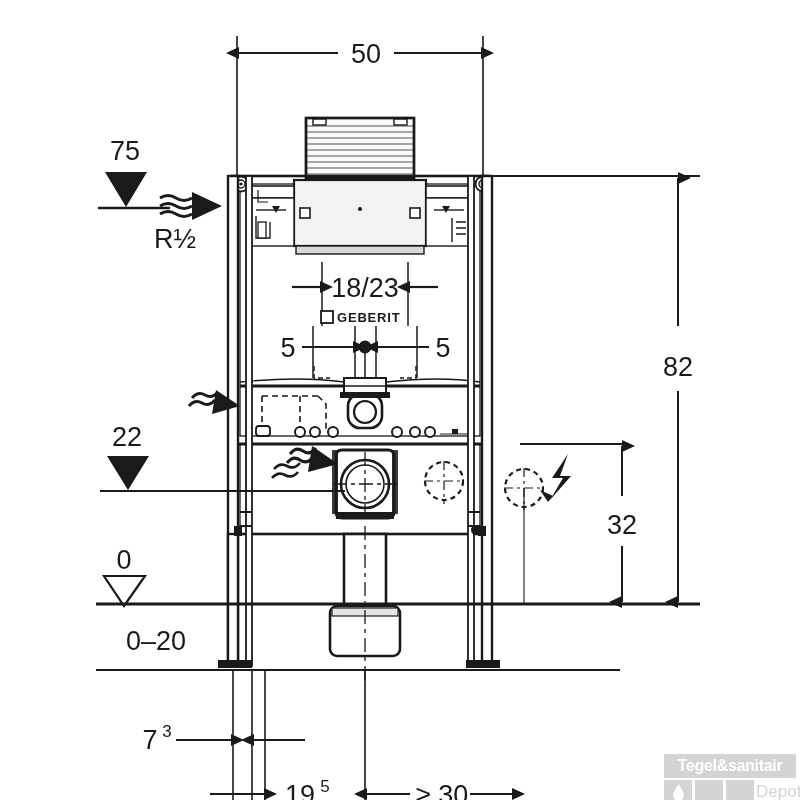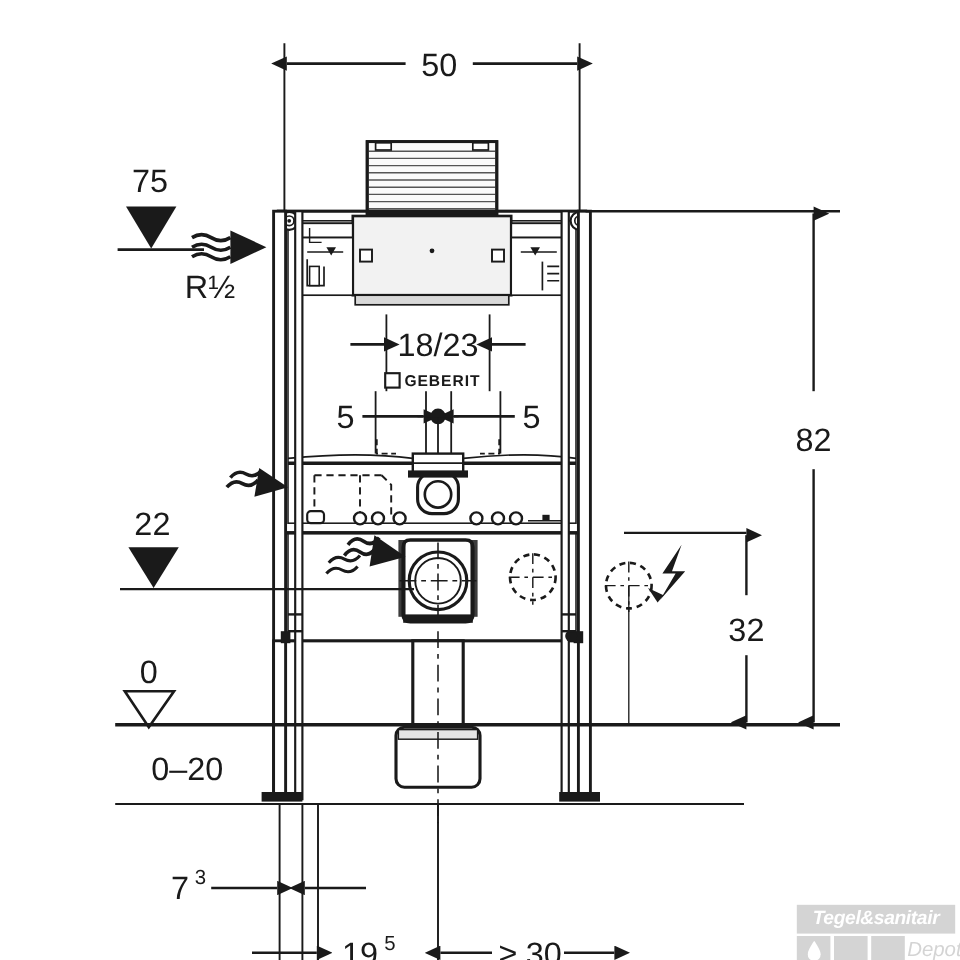--- a/index.html
+++ b/index.html
@@ -35,21 +35,20 @@
     font-size: 17px;
     fill: #1a1a1a;
   }
   
   #watermark {
     position: absolute;
     left: 664px;
     top: 728px;
     width: 132px;
     height: 42px;
-    font-style: italic;
   }
   .wm-bar {
     position: absolute;
     left: 0;
     top: 0;
     width: 132px;
     height: 24px;
     background: #d4d4d4;
   }
   .wm-bar span {

